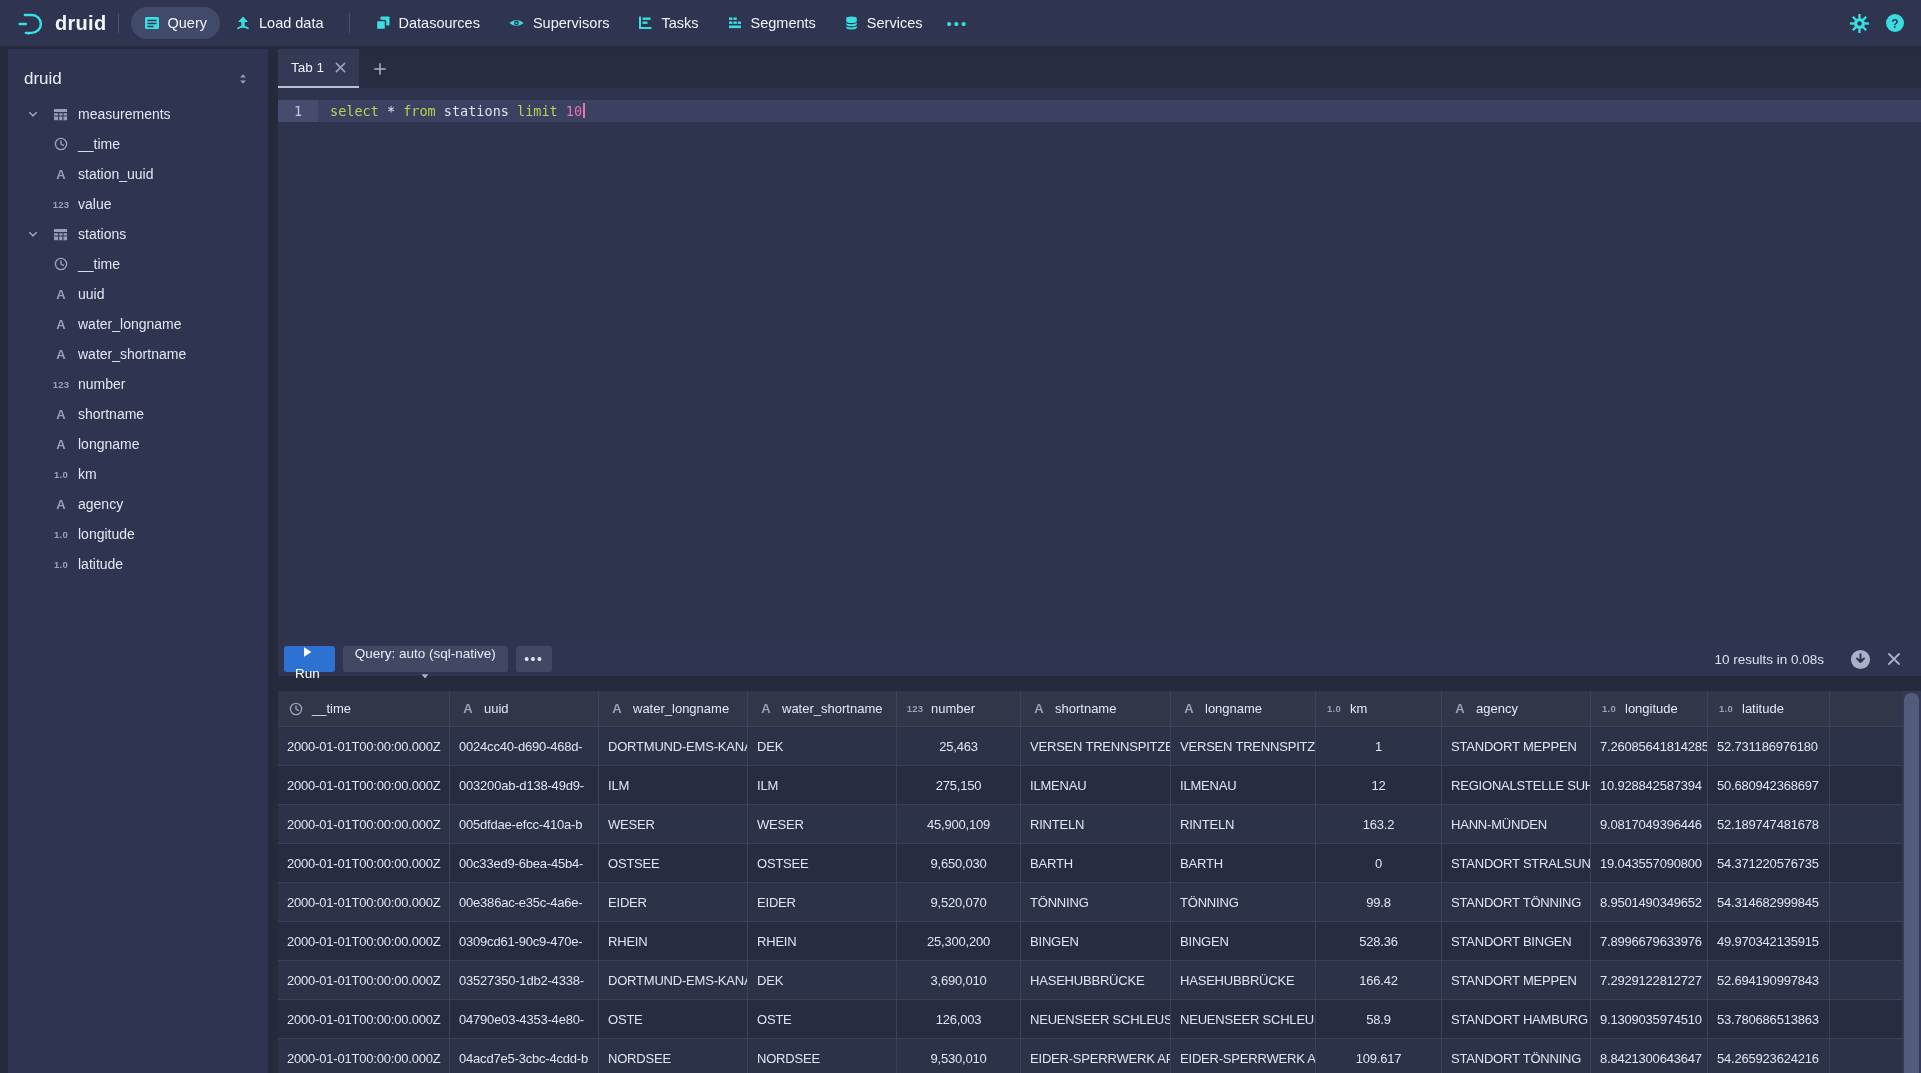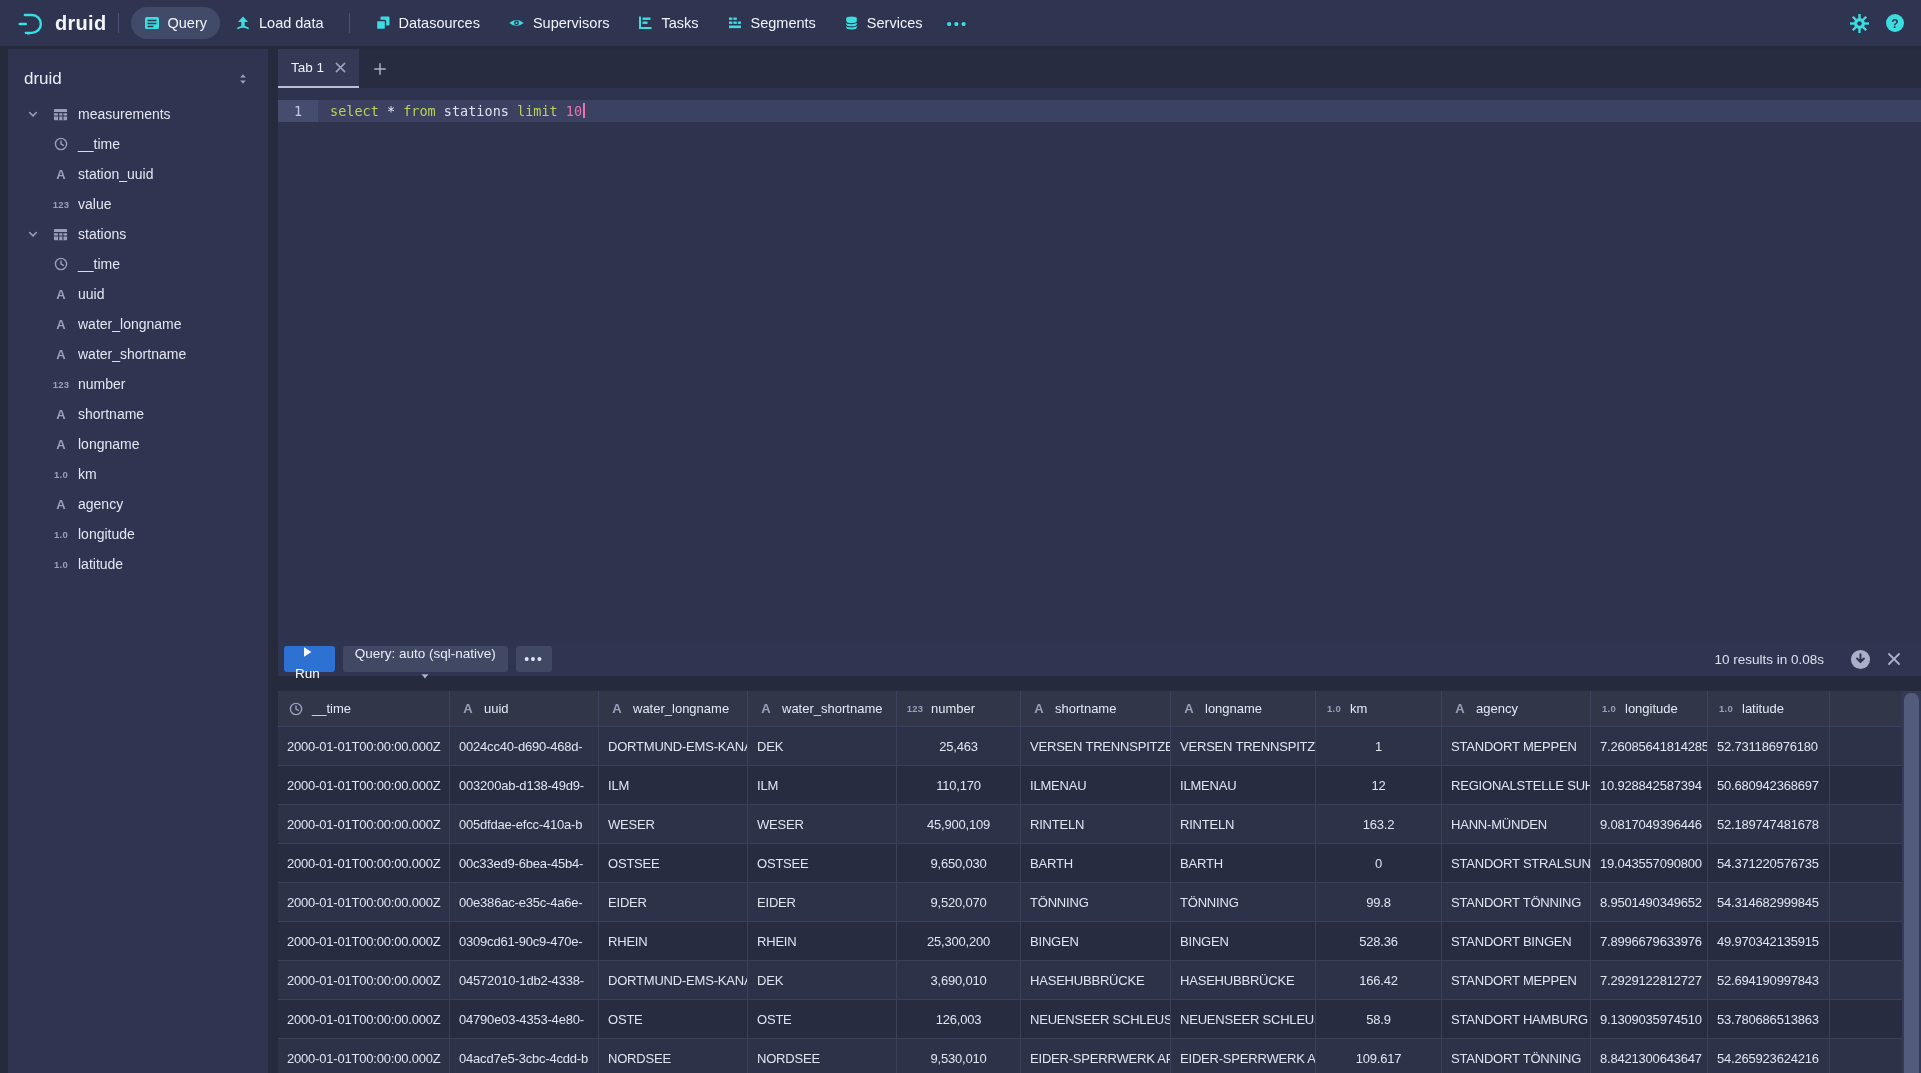--- a/index.html
+++ b/index.html
@@ -496,21 +496,21 @@
           <div class="td" style="width: 149px;">STANDORT MEPPEN</div>
           <div class="td" style="width: 117px;">7.26085641814285</div>
           <div class="td" style="width: 122px;">52.731186976180</div>
           <div class="td fill"></div>
         </div>
         <div class="trow even">
           <div class="td" style="width: 172px;">2000-01-01T00:00:00.000Z</div>
           <div class="td" style="width: 149px;">003200ab-d138-49d9-</div>
           <div class="td" style="width: 149px;">ILM</div>
           <div class="td" style="width: 149px;">ILM</div>
-          <div class="td center" style="width: 124px;">110,170</div>
+          <div class="td center" style="width: 124px;">275,150</div>
           <div class="td" style="width: 150px;">ILMENAU</div>
           <div class="td" style="width: 145px;">ILMENAU</div>
           <div class="td center" style="width: 126px;">12</div>
           <div class="td" style="width: 149px;">REGIONALSTELLE SUHL</div>
           <div class="td" style="width: 117px;">10.928842587394</div>
           <div class="td" style="width: 122px;">50.680942368697</div>
           <div class="td fill"></div>
         </div>
         <div class="trow odd">
           <div class="td" style="width: 172px;">2000-01-01T00:00:00.000Z</div>
@@ -563,21 +563,21 @@
           <div class="td" style="width: 150px;">BINGEN</div>
           <div class="td" style="width: 145px;">BINGEN</div>
           <div class="td center" style="width: 126px;">528.36</div>
           <div class="td" style="width: 149px;">STANDORT BINGEN</div>
           <div class="td" style="width: 117px;">7.8996679633976</div>
           <div class="td" style="width: 122px;">49.970342135915</div>
           <div class="td fill"></div>
         </div>
         <div class="trow odd">
           <div class="td" style="width: 172px;">2000-01-01T00:00:00.000Z</div>
-          <div class="td" style="width: 149px;">04572010-1db2-4338-</div>
+          <div class="td" style="width: 149px;">03527350-1db2-4338-</div>
           <div class="td" style="width: 149px;">DORTMUND-EMS-KANAL</div>
           <div class="td" style="width: 149px;">DEK</div>
           <div class="td center" style="width: 124px;">3,690,010</div>
           <div class="td" style="width: 150px;">HASEHUBBRÜCKE</div>
           <div class="td" style="width: 145px;">HASEHUBBRÜCKE</div>
           <div class="td center" style="width: 126px;">166.42</div>
           <div class="td" style="width: 149px;">STANDORT MEPPEN</div>
           <div class="td" style="width: 117px;">7.2929122812727</div>
           <div class="td" style="width: 122px;">52.694190997843</div>
           <div class="td fill"></div>

